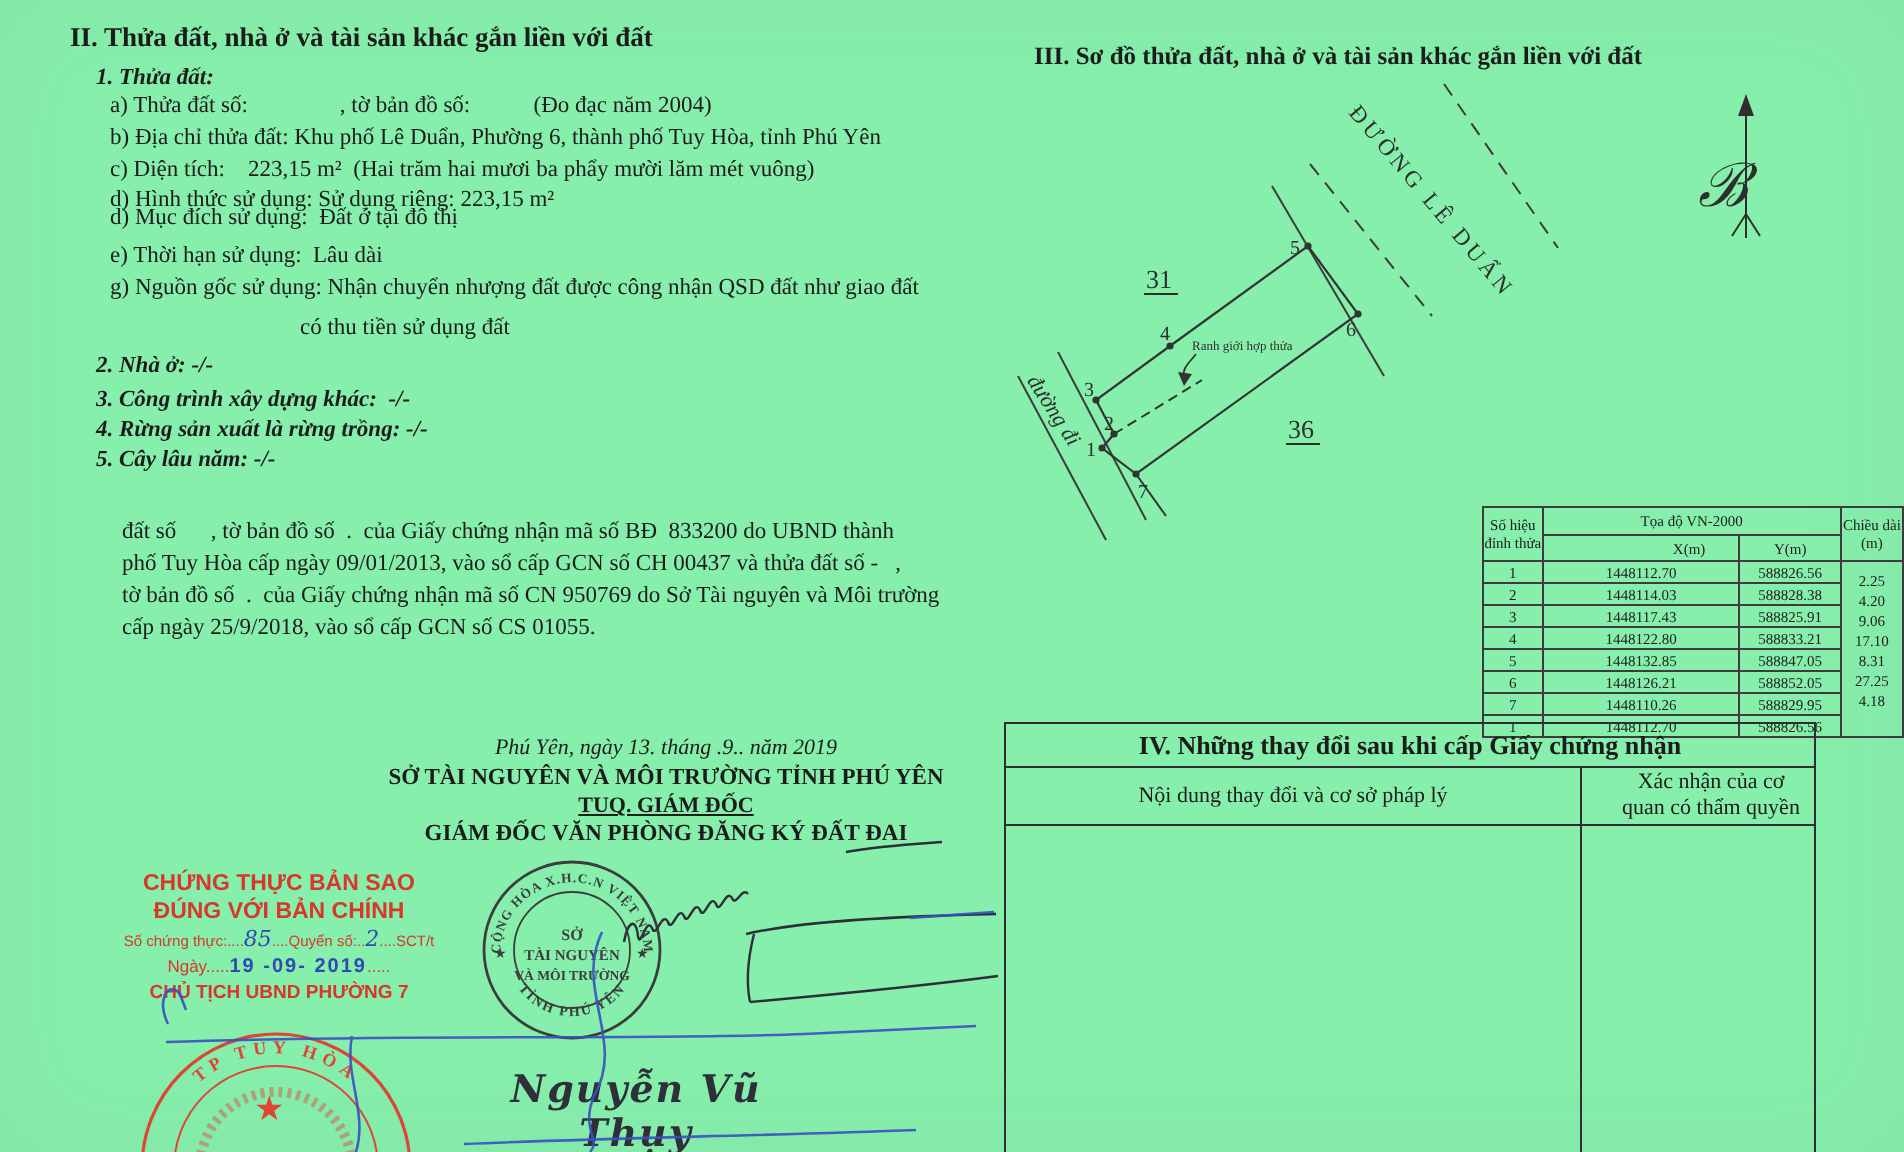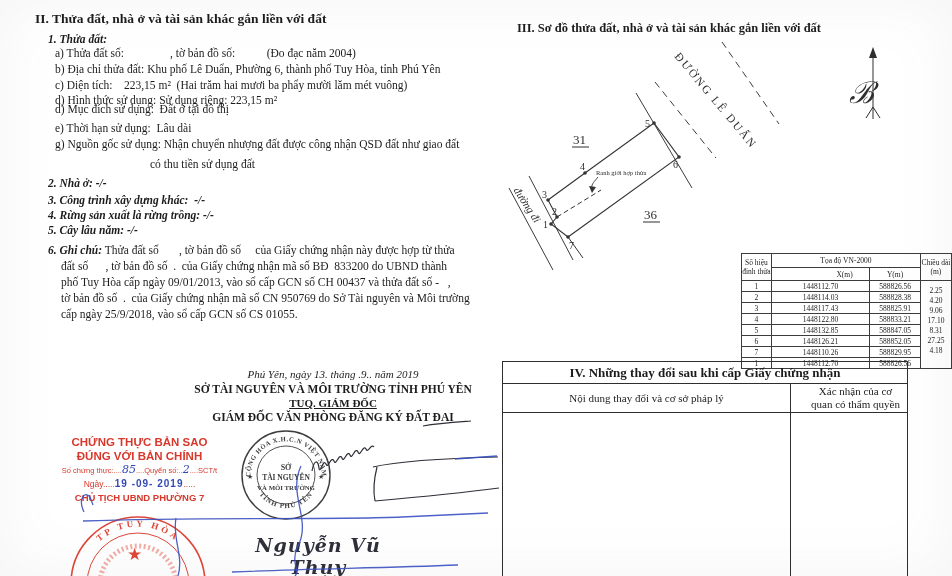--- a/index.html
+++ b/index.html
@@ -1,18 +1,18 @@
 <!DOCTYPE html>
 <html><head>
 <meta charset="utf-8">
 <style>
   html,body{margin:0;padding:0;background:#e8e8e4;}
   .page{
     position:relative;width:952px;height:576px;overflow:hidden;
-    background:#ffffff;
+    background:#86efac;
     font-family:"Liberation Serif", serif;color:#1c1c1c;
     box-shadow:inset 0 0 60px rgba(120,120,110,0.08);
   }
   .abs{position:absolute;}
   .line{white-space:pre-wrap;font-size:11.5px;line-height:13px;}
   .bi{font-weight:bold;font-style:italic;}
   .title2{font-size:13.5px;font-weight:bold;}
   
   .signblock{left:178px;top:368px;width:310px;text-align:center;}
   .signblock .date{font-style:italic;font-size:11px;margin-bottom:3px;}
@@ -59,21 +59,20 @@
   <div class="abs line" style="left:55px;top:79px;">c) Diện tích:    223,15 m²  (Hai trăm hai mươi ba phẩy mười lăm mét vuông)</div>
   <div class="abs line" style="left:55px;top:94px;">d) Hình thức sử dụng: Sử dụng riêng: 223,15 m²</div>
   <div class="abs line" style="left:55px;top:103px;">d) Mục đích sử dụng:  Đất ở tại đô thị</div>
   <div class="abs line" style="left:55px;top:122px;">e) Thời hạn sử dụng:  Lâu dài</div>
   <div class="abs line" style="left:55px;top:138px;">g) Nguồn gốc sử dụng: Nhận chuyển nhượng đất được công nhận QSD đất như giao đất</div>
   <div class="abs line" style="left:150px;top:158px;">có thu tiền sử dụng đất</div>
   <div class="abs line bi" style="left:48px;top:177px;">2. Nhà ở: -/-</div>
   <div class="abs line bi" style="left:48px;top:194px;">3. Công trình xây dựng khác:  -/-</div>
   <div class="abs line bi" style="left:48px;top:209px;">4. Rừng sản xuất là rừng trồng: -/-</div>
   <div class="abs line bi" style="left:48px;top:224px;">5. Cây lâu năm: -/-</div>
-  <div class="abs line" style="left:48px;top:244px;"><span class="bi">6. Ghi chú:</span><span> Thửa đất số       , tờ bản đồ số     của Giấy chứng nhận này được hợp từ thửa</span></div>
   <div class="abs line" style="left:61px;top:260px;">đất số      , tờ bản đồ số  .  của Giấy chứng nhận mã số BĐ  833200 do UBND thành</div>
   <div class="abs line" style="left:61px;top:276px;">phố Tuy Hòa cấp ngày 09/01/2013, vào sổ cấp GCN số CH 00437 và thửa đất số -   ,</div>
   <div class="abs line" style="left:61px;top:292px;">tờ bản đồ số  .  của Giấy chứng nhận mã số CN 950769 do Sở Tài nguyên và Môi trường</div>
   <div class="abs line" style="left:61px;top:308px;">cấp ngày 25/9/2018, vào sổ cấp GCN số CS 01055.</div>
 
   <div class="abs signblock">
     <div class="date">Phú Yên, ngày 13. tháng .9.. năm 2019</div>
     <div class="org">SỞ TÀI NGUYÊN VÀ MÔI TRƯỜNG TỈNH PHÚ YÊN</div>
     <div class="tuq">TUQ. GIÁM ĐỐC</div>
     <div class="gd">GIÁM ĐỐC VĂN PHÒNG ĐĂNG KÝ ĐẤT ĐAI</div>

